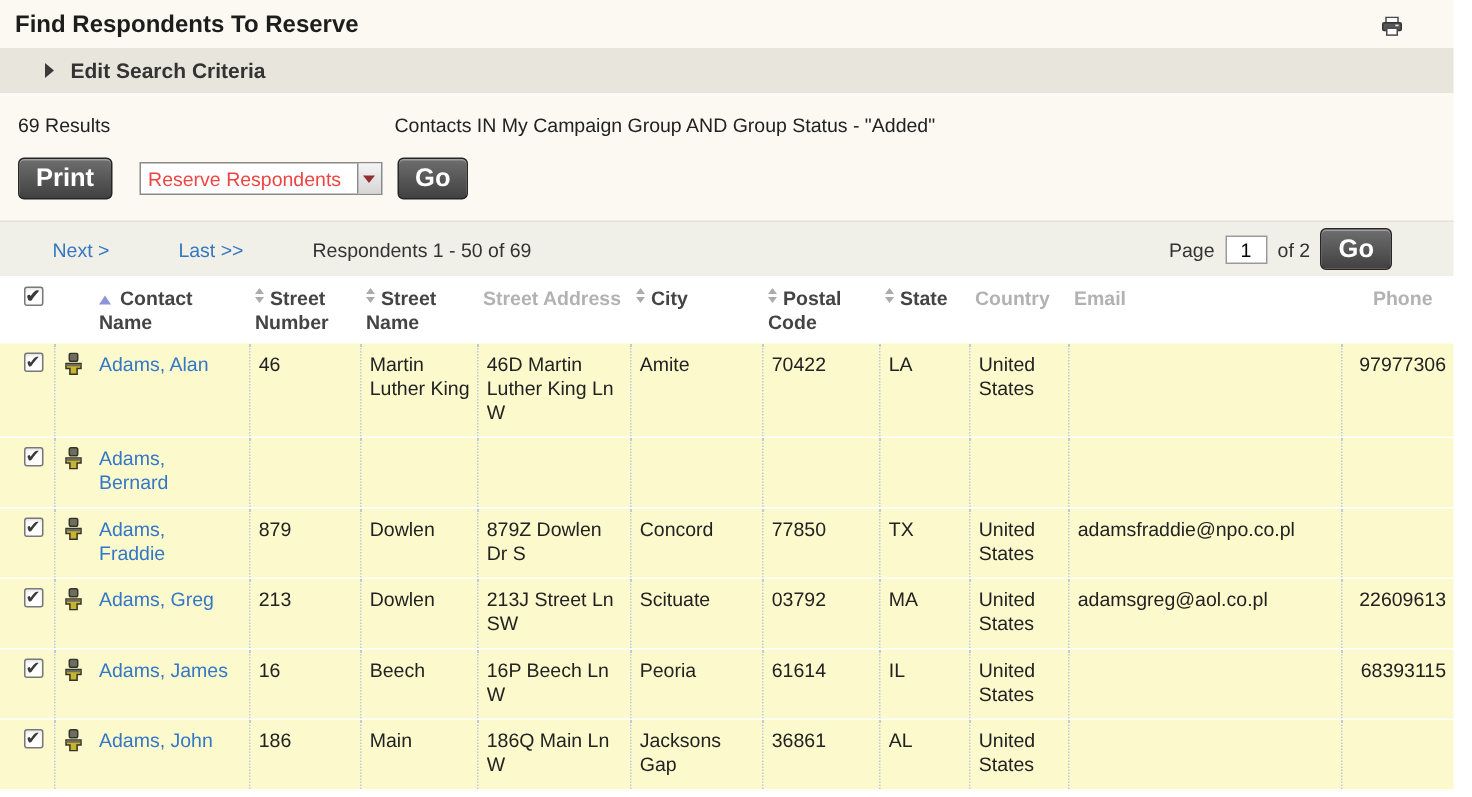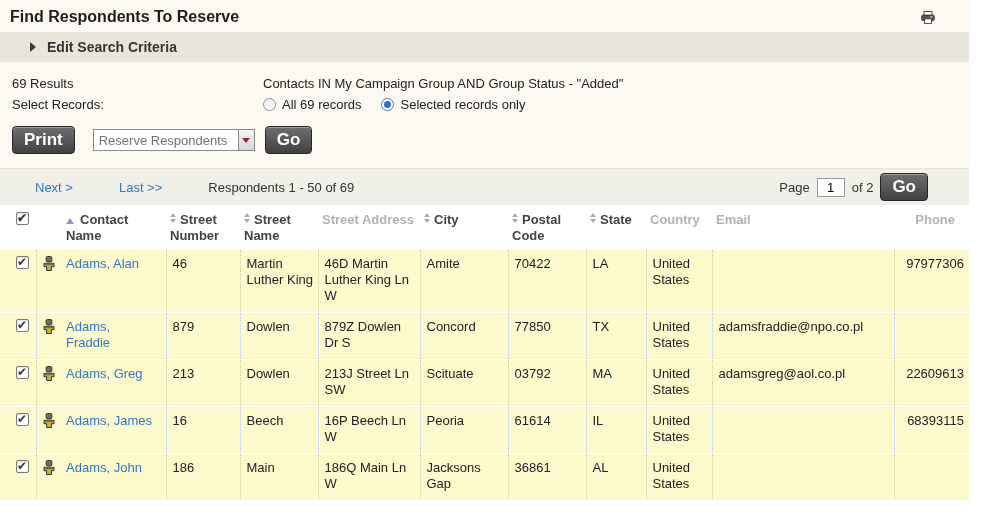--- a/index.html
+++ b/index.html
@@ -24,21 +24,21 @@
   .criteria { color:#222; font-size:13px; }
   .radio-group { display:flex; align-items:center; gap:6px; }
   .radio { width:13px; height:13px; border-radius:50%; border:1px solid #8f8f8f; background:linear-gradient(#f2f2f2,#fdfdfd); display:inline-block; flex:none; }
   .radio.selected { border-color:#3A7BD5; background:#fff; position:relative; }
   .radio.selected::after { content:''; position:absolute; top:2px; left:2px; right:2px; bottom:2px; border-radius:50%; background:#2E6FD0; }
   .radio-label { margin-right:14px; color:#222; }
 
   .actions-row { display:flex; align-items:center; margin-top:14px; }
   .btn-dark { background:linear-gradient(#6e6e6e,#414141); color:#fff; border:1px solid #262626; border-radius:4px; font-size:17px; font-weight:bold; padding:3px 11px; box-shadow:inset 0 1px 0 rgba(255,255,255,.35); cursor:pointer; font-family:Liberation Sans, sans-serif; }
   .select-box { margin-left:18px; width:162px; height:22px; border:1px solid #8a8a8a; background:#fff; display:flex; align-items:center; cursor:pointer; }
-  .select-text { flex:1; font-size:13px; padding-left:5px; color:#737373; white-space:nowrap; overflow:hidden; }
+  .select-text { flex:1; font-size:13px; padding-left:5px; color:#ef4444; white-space:nowrap; overflow:hidden; }
   .select-arrow { width:16px; height:100%; border-left:1px solid #8a8a8a; background:linear-gradient(#f4f4f4,#d6d6d6); display:flex; align-items:center; justify-content:center; }
   .select-arrow::after { content:''; width:0; height:0; border-left:4px solid transparent; border-right:4px solid transparent; border-top:5px solid #8F2F2F; }
   .go-btn { margin-left:10px; }
 
   
   .pagination-band { background:#F0EFE8; border-top:1px solid #E4E2D9; height:37px; display:flex; align-items:center; padding-left:35px; padding-right:41px; font-size:13px;gap:20px; }
   .pg-link { color:#3577C0; text-decoration:none; cursor:pointer; margin-right:26px; }
   .pg-range { color:#333; }
   .pg-right { margin-left:auto; display:flex; align-items:center; gap:7px; }
   .pg-input { width:28px; height:19px; border:1px solid #999; text-align:center; font-size:13px; font-family:"Liberation Sans",sans-serif; background:#fff; }
@@ -87,29 +87,20 @@
 
       <div class="edit-bar">
         <span class="tri-right"></span>
         <span class="edit-label">Edit Search Criteria</span>
       </div>
 
       <div class="results-block">
         <div class="res-row">
           <div class="res-left">69 Results</div>
           <div class="criteria">Contacts IN My Campaign Group AND Group Status - "Added"</div>
-        </div>
-        <div class="res-row">
-          <div class="res-left">Select Records:</div>
-          <div class="radio-group">
-            <span class="radio"></span>
-            <span class="radio-label">All 69 records</span>
-            <span class="radio selected"></span>
-            <span class="radio-label">Selected records only</span>
-          </div>
         </div>
         <div class="actions-row">
           <button class="btn-dark">Print</button>
           <div class="select-box">
             <span class="select-text">Reserve Respondents</span>
             <span class="select-arrow"></span>
           </div>
           <button class="btn-dark go-btn">Go</button>
         </div>
       </div>
@@ -177,20 +168,38 @@
             <td class="dot"></td>
             <td class="dot c-phone">97977306</td>
           </tr>
           <tr>
             <td class="c-cb"><span class="cb checked"></span></td>
             <td class="c-icon dot"><span class="person"><svg width="12" height="15" viewBox="0 0 12 15">
                   <rect x="3.2" y="0.5" width="5.6" height="5.4" rx="1.2" fill="#6E6E5C" stroke="#33332B"></rect>
                   <path d="M1 7.3 h10 v3.4 h-2.6 v3.8 h-4.8 v-3.8 H1 z" fill="#C9B42F" stroke="#33332B"></path>
                   <rect x="1.4" y="7.6" width="9.2" height="1.6" fill="#6E6E5C"></rect>
                 </svg></span></td>
+            <td class="c-name"><a class="link">Adams, Bernard</a></td>
+            <td class="dot"></td>
+            <td class="dot"></td>
+            <td class="dot"></td>
+            <td class="dot"></td>
+            <td class="dot"></td>
+            <td class="dot"></td>
+            <td class="dot"></td>
+            <td class="dot"></td>
+            <td class="dot c-phone"></td>
+          </tr>
+          <tr>
+            <td class="c-cb"><span class="cb checked"></span></td>
+            <td class="c-icon dot"><span class="person"><svg width="12" height="15" viewBox="0 0 12 15">
+                  <rect x="3.2" y="0.5" width="5.6" height="5.4" rx="1.2" fill="#6E6E5C" stroke="#33332B"></rect>
+                  <path d="M1 7.3 h10 v3.4 h-2.6 v3.8 h-4.8 v-3.8 H1 z" fill="#C9B42F" stroke="#33332B"></path>
+                  <rect x="1.4" y="7.6" width="9.2" height="1.6" fill="#6E6E5C"></rect>
+                </svg></span></td>
             <td class="c-name"><a class="link">Adams, Fraddie</a></td>
             <td class="dot">879</td>
             <td class="dot">Dowlen</td>
             <td class="dot">879Z Dowlen Dr S</td>
             <td class="dot">Concord</td>
             <td class="dot">77850</td>
             <td class="dot">TX</td>
             <td class="dot">United States</td>
             <td class="dot">adamsfraddie@npo.co.pl</td>
             <td class="dot c-phone"></td>

